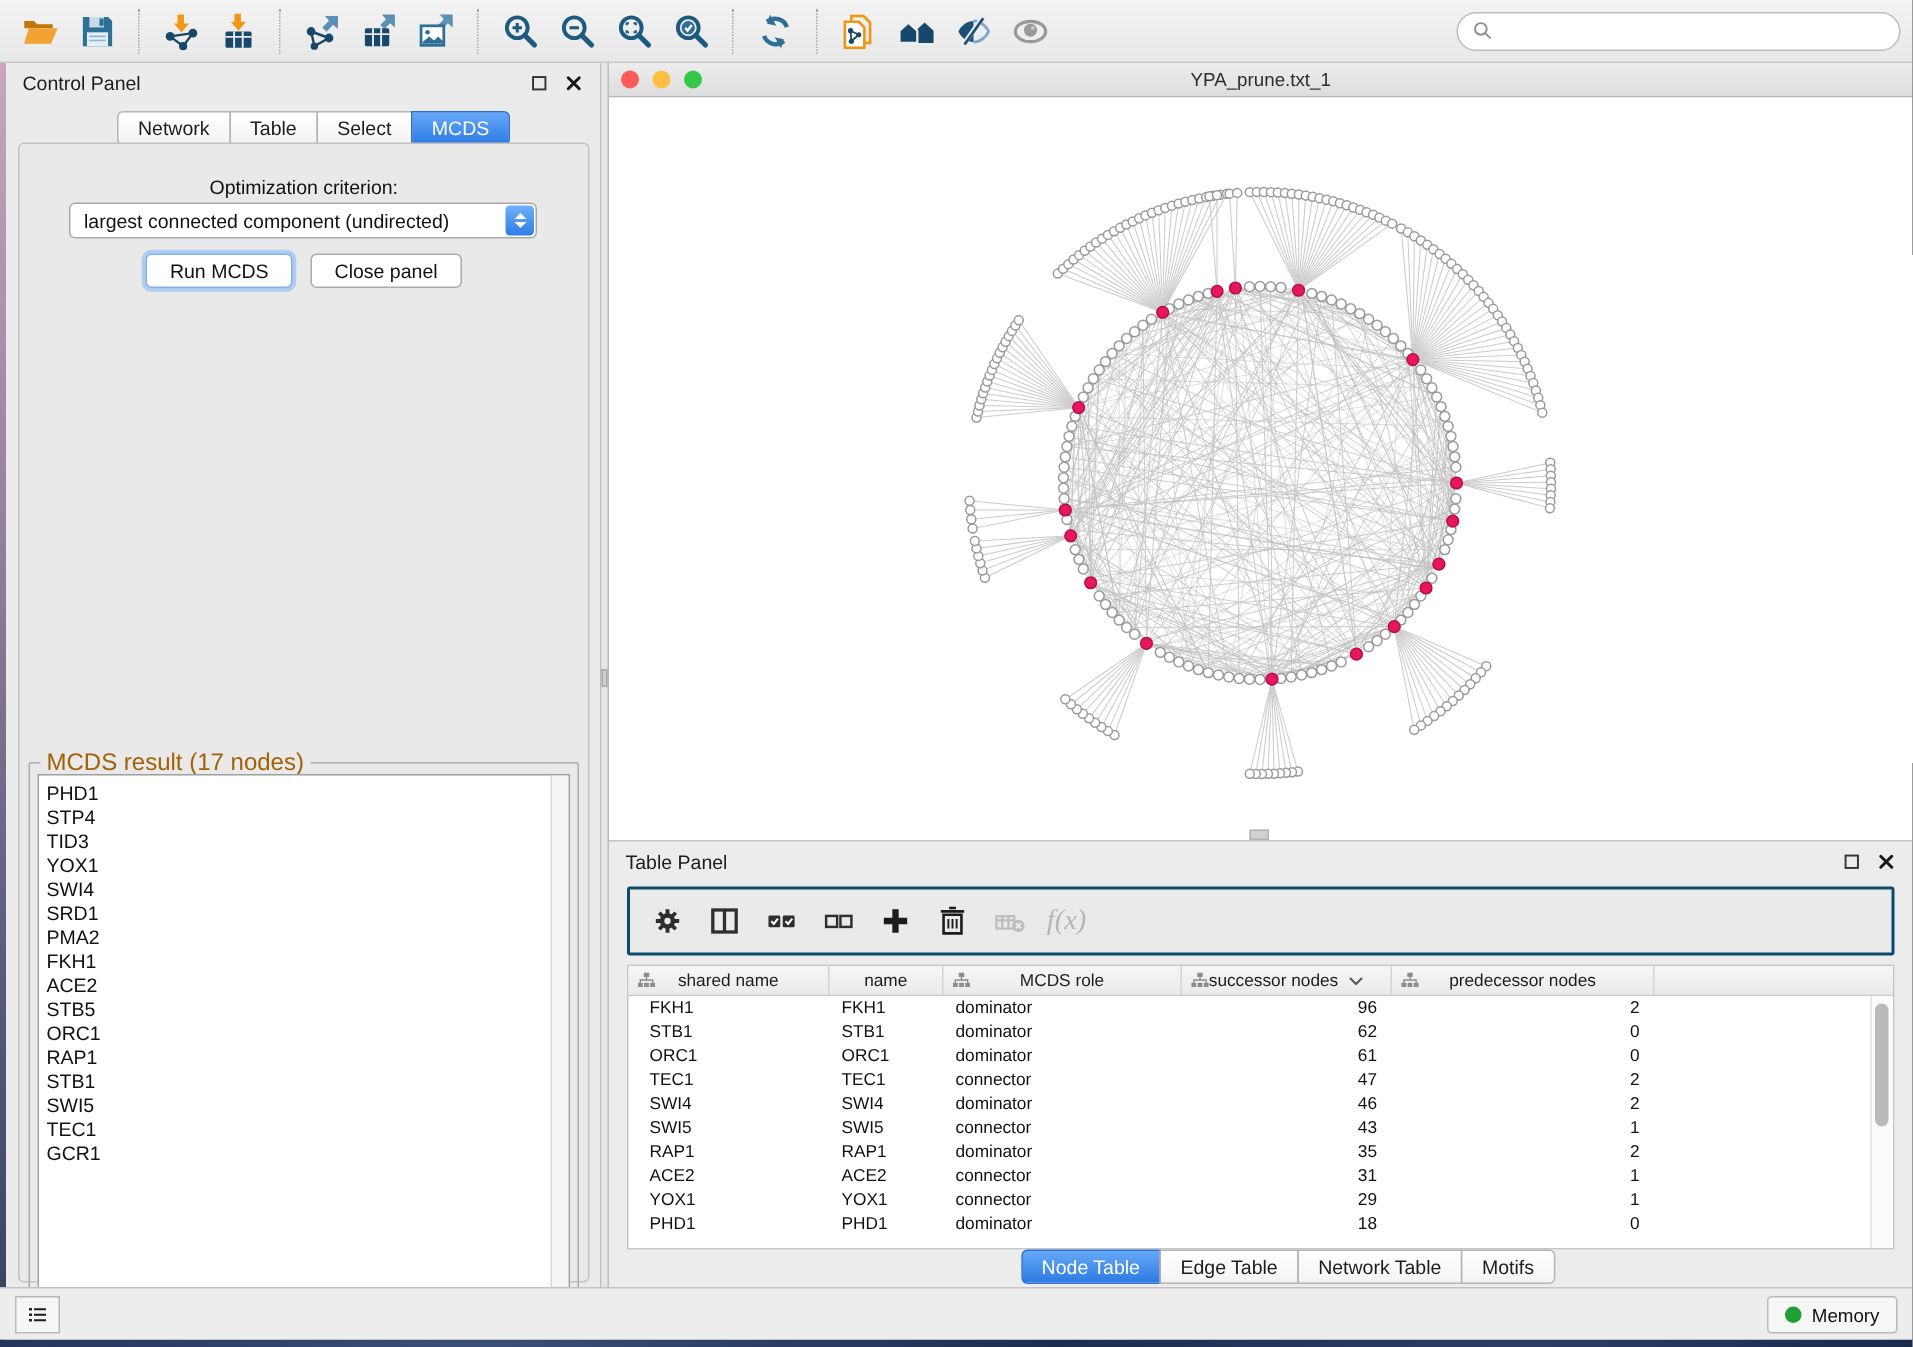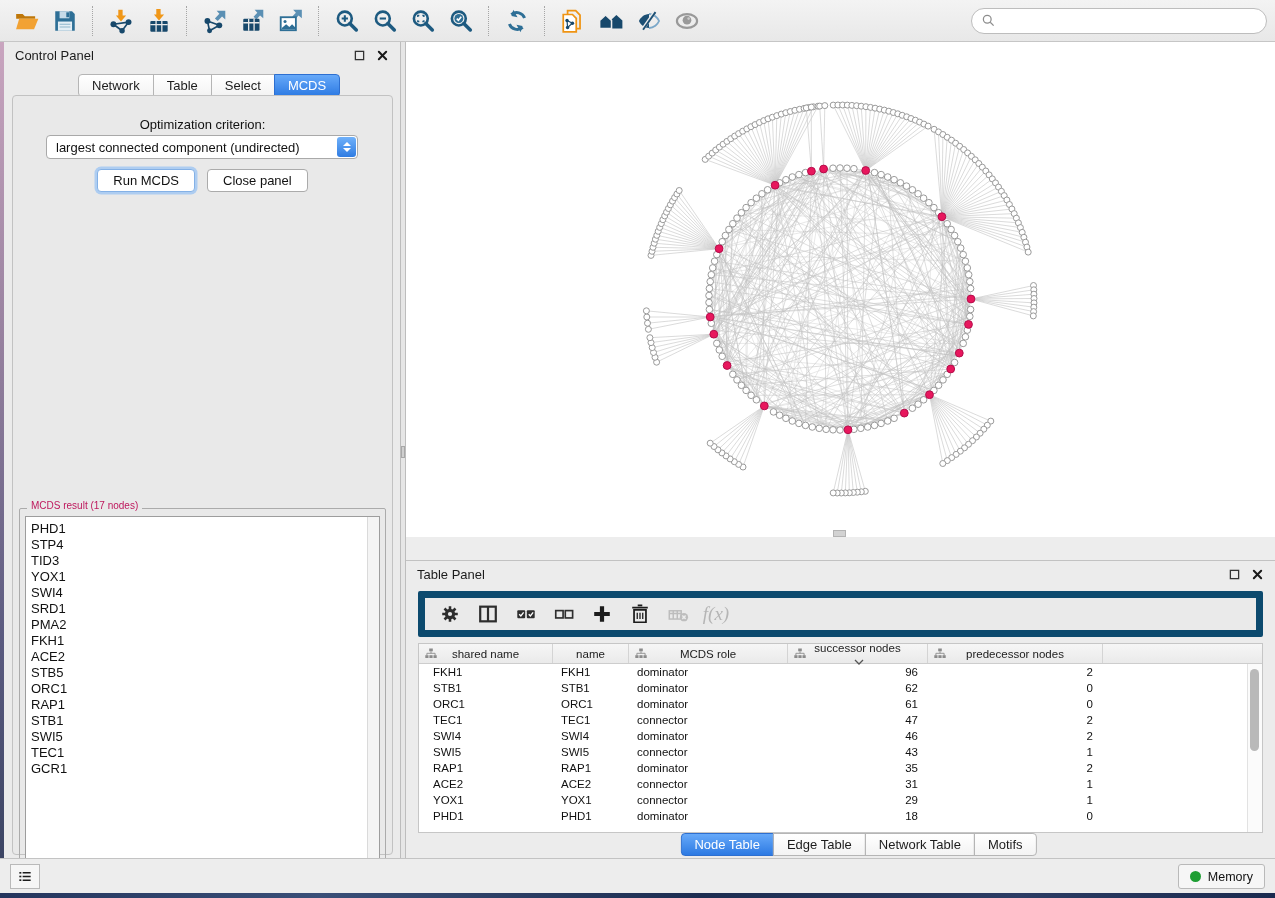--- a/index.html
+++ b/index.html
@@ -32,40 +32,40 @@
   .cp-content{position:absolute;left:8px;top:53px;width:381px;height:760px;background:#e9e9e9;border:1px solid #c2c2c2;border-radius:4px;box-sizing:border-box;}
   .opt-label{margin-top:21px;text-align:center;font-size:13px;color:#111;}
   .criterion{position:absolute;left:33px;top:39px;width:312px;height:24px;background:#fff;border:1px solid #a9a9a9;border-radius:4px;box-sizing:border-box;font-size:13px;color:#111;display:flex;align-items:center;padding-left:9px;}
   .stepper{position:absolute;right:1px;top:1px;width:19px;height:20px;border-radius:3px;background:linear-gradient(#70b1fa,#2f7ce2);display:flex;flex-direction:column;align-items:center;justify-content:center;gap:2px;}
   .tri-up{width:0;height:0;border-left:4px solid transparent;border-right:4px solid transparent;border-bottom:4px solid #fff;}
   .tri-down{width:0;height:0;border-left:4px solid transparent;border-right:4px solid transparent;border-top:4px solid #fff;}
   .cp-buttons{position:absolute;left:0;top:73px;width:100%;display:flex;justify-content:center;gap:12px;}
   .btn{height:23px;padding:0 15px;background:#fff;border:1px solid #ababab;border-radius:4px;font-size:13px;color:#111;cursor:default;}
   .btn.focused{border:1px solid #84b1e6;box-shadow:0 0 0 2.5px #aecdf1;}
   .fieldset{position:absolute;left:6px;top:412px;width:365px;height:372px;border:1px solid #ababab;border-radius:2px;}
-  .fieldset .legend{position:absolute;left:7px;top:-9px;background:#e9e9e9;padding:0 4px;font-size:10px;color:#be185d;}
+  .fieldset .legend{position:absolute;left:7px;top:-9px;background:#e9e9e9;padding:0 4px;font-size:16px;color:#a16207;}
   .listbox{position:absolute;left:5px;top:7px;right:5px;bottom:5px;background:#fff;border:1px solid #9d9d9d;overflow:hidden;}
   .listbox ul{list-style:none;margin:4px 0 0 0;padding:0 0 0 5px;}
   .listbox li{font-size:13px;line-height:16px;color:#111;}
   .list-scroll{position:absolute;right:0;top:0;bottom:0;width:11px;background:#f4f4f4;border-left:1px solid #dadada;}
   
   .v-split{position:absolute;left:401px;top:42px;width:5px;height:816px;background:#e6e6e6;border-right:1px solid #bdbdbd;box-sizing:border-box;}
   .v-split-handle{position:absolute;left:0;top:404px;width:4px;height:12px;background:#cfcfcf;border:1px solid #a8a8a8;box-sizing:border-box;}
   
   .net-window{position:absolute;left:406px;top:42px;width:869px;height:518px;}
   .net-titlebar{position:relative;height:23px;background:linear-gradient(#ededed,#dddddd);border-bottom:1px solid #b4b4b4;display:flex;align-items:center;padding:0 8px;box-sizing:border-box;}
   .traffic{display:flex;gap:9px;z-index:2;}
   .light{width:12px;height:12px;border-radius:50%;box-sizing:border-box;}
   .net-title{position:absolute;left:0;right:0;text-align:center;font-size:12.5px;color:#2d2d2d;}
   .net-canvas{position:relative;height:495px;background:#fff;overflow:hidden;}
   .net-canvas svg{position:absolute;left:0;top:0;width:869px;height:495px;}
   .h-split-handle{position:absolute;left:427px;top:488px;width:13px;height:7px;background:#d2d2d2;border:1px solid #b3b3b3;box-sizing:border-box;}
   
   .table-panel{position:absolute;left:406px;top:560px;width:869px;height:298px;background:#ececec;border-top:1px solid #c2c2c2;box-sizing:border-box;}
-  .tp-toolbar{position:absolute;left:12px;top:30px;width:845px;height:46px;background:#eaeaea;border:7px solid #0c4a6e;border-radius:2px;box-sizing:border-box;display:flex;align-items:center;padding:11px 8px;gap:4px;}
+  .tp-toolbar{position:absolute;left:12px;top:30px;width:845px;height:46px;background:#eaeaea;border:2px solid #0c4a6e;border-radius:2px;box-sizing:border-box;display:flex;align-items:center;padding:11px 8px;gap:4px;}
   .tp-btn{width:34px;height:34px;display:flex;align-items:center;justify-content:center;background:none;border:none;padding:0;}
   .tp-btn svg{width:22px;height:22px;}
   .fx{font-family:"Liberation Serif",serif;font-style:italic;font-size:19px;color:#b5b5b5;}
   .tp-table{position:absolute;left:12px;top:82px;width:845px;height:190px;background:#fff;border:1px solid #c6c6c6;box-sizing:border-box;overflow:hidden;}
   .tp-header{display:flex;height:20px;background:linear-gradient(#f6f6f6,#eaeaea);border-bottom:1px solid #cdcdcd;box-sizing:border-box;}
   .th{position:relative;display:flex;align-items:center;justify-content:center;gap:5px;border-right:1px solid #d4d4d4;box-sizing:border-box;font-size:11.5px;color:#1c1c1c;}
   .th .tree{position:absolute;left:6px;top:4px;width:12px;height:11px;}
   .th.filler{border-right:none;flex:1;}
   .sort{display:inline-flex;width:10px;height:6px;margin-left:2px;}
   .tr{display:flex;height:16px;align-items:center;font-size:11.5px;color:#111;}
@@ -304,20 +304,28 @@
         </div>
       </div>
     </div>
   </div>
 
   <div class="v-split">
     <div class="v-split-handle"></div>
   </div>
 
   <div class="net-window">
+    <div class="net-titlebar">
+      <span class="net-title">YPA_prune.txt_1</span>
+      <span class="traffic">
+        <span class="light" id="light-red" style="background: rgb(252, 91, 87);"></span>
+        <span class="light" id="light-yellow" style="background: rgb(253, 190, 65);"></span>
+        <span class="light" id="light-green" style="background: rgb(52, 200, 74);"></span>
+      </span>
+    </div>
     <div class="net-canvas">
       <svg viewBox="0 0 869 495">
           <g stroke="#c9c9c9" stroke-width="0.6" opacity="0.7">
             <line x1="361.6" y1="366.2" x2="481.7" y2="379.0"></line>
             <line x1="326.8" y1="181.7" x2="319.4" y2="320.5"></line>
             <line x1="548.6" y1="193.5" x2="413.2" y2="386.3"></line>
             <line x1="563.8" y1="274.4" x2="345.1" y2="353.3"></line>
             <line x1="335.4" y1="170.7" x2="461.7" y2="385.0"></line>
             <line x1="565.0" y1="253.5" x2="345.1" y2="160.7"></line>
             <line x1="303.4" y1="267.5" x2="557.2" y2="301.4"></line>
@@ -1211,21 +1219,21 @@
                 <g fill="#8b8b8b">
                   <rect x="4.2" y="0.5" width="3.6" height="2.8"></rect>
                   <rect x="0.3" y="7.2" width="3.2" height="2.8"></rect>
                   <rect x="4.4" y="7.2" width="3.2" height="2.8"></rect>
                   <rect x="8.5" y="7.2" width="3.2" height="2.8"></rect>
                 </g>
                 <path d="M6 3.3v2M1.9 7.2V5.3h8.2v1.9" fill="none" stroke="#8b8b8b" stroke-width="0.9"></path>
               </svg></span>
             <span>MCDS role</span>
           </div>
-          <div class="th" style="width: 140px; flex-direction: column;">
+          <div class="th" style="width: 140px;">
             <span class="tree"><svg viewBox="0 0 12 11">
                 <g fill="#8b8b8b">
                   <rect x="4.2" y="0.5" width="3.6" height="2.8"></rect>
                   <rect x="0.3" y="7.2" width="3.2" height="2.8"></rect>
                   <rect x="4.4" y="7.2" width="3.2" height="2.8"></rect>
                   <rect x="8.5" y="7.2" width="3.2" height="2.8"></rect>
                 </g>
                 <path d="M6 3.3v2M1.9 7.2V5.3h8.2v1.9" fill="none" stroke="#8b8b8b" stroke-width="0.9"></path>
               </svg></span>
             <span>successor nodes</span>

